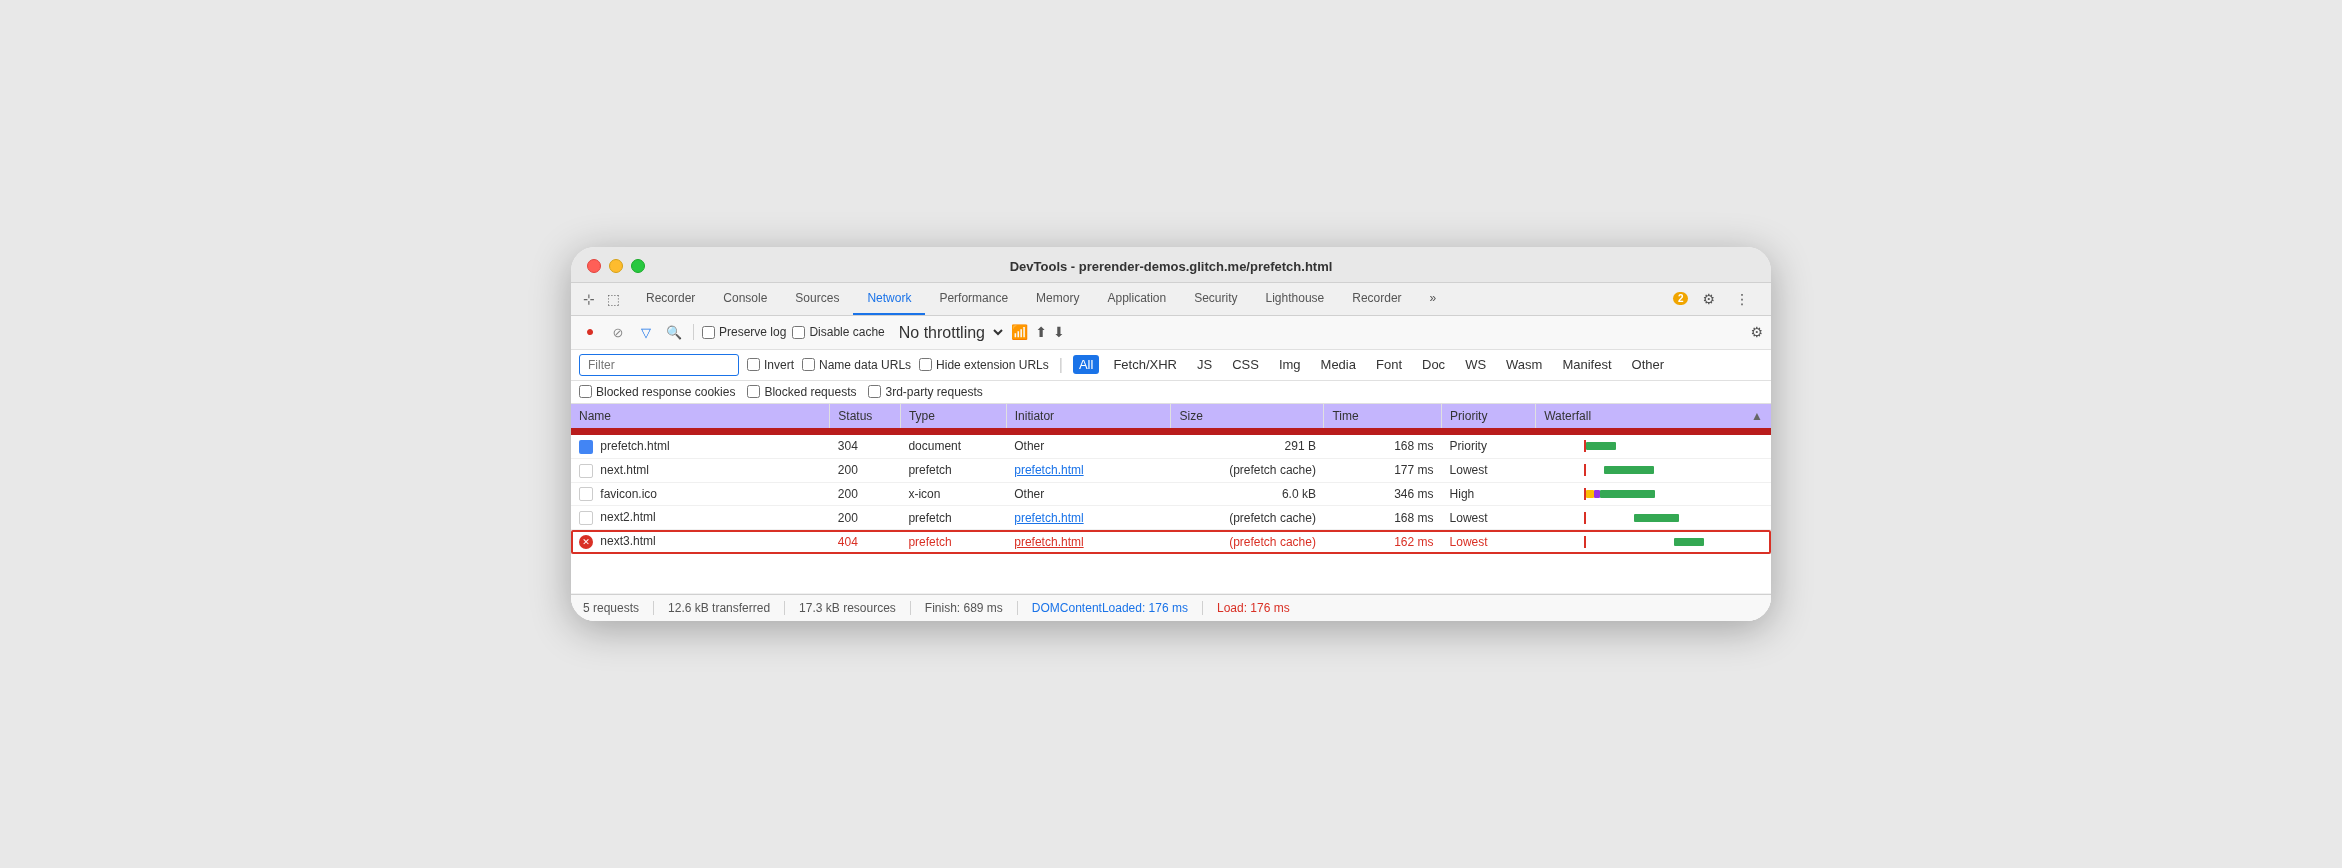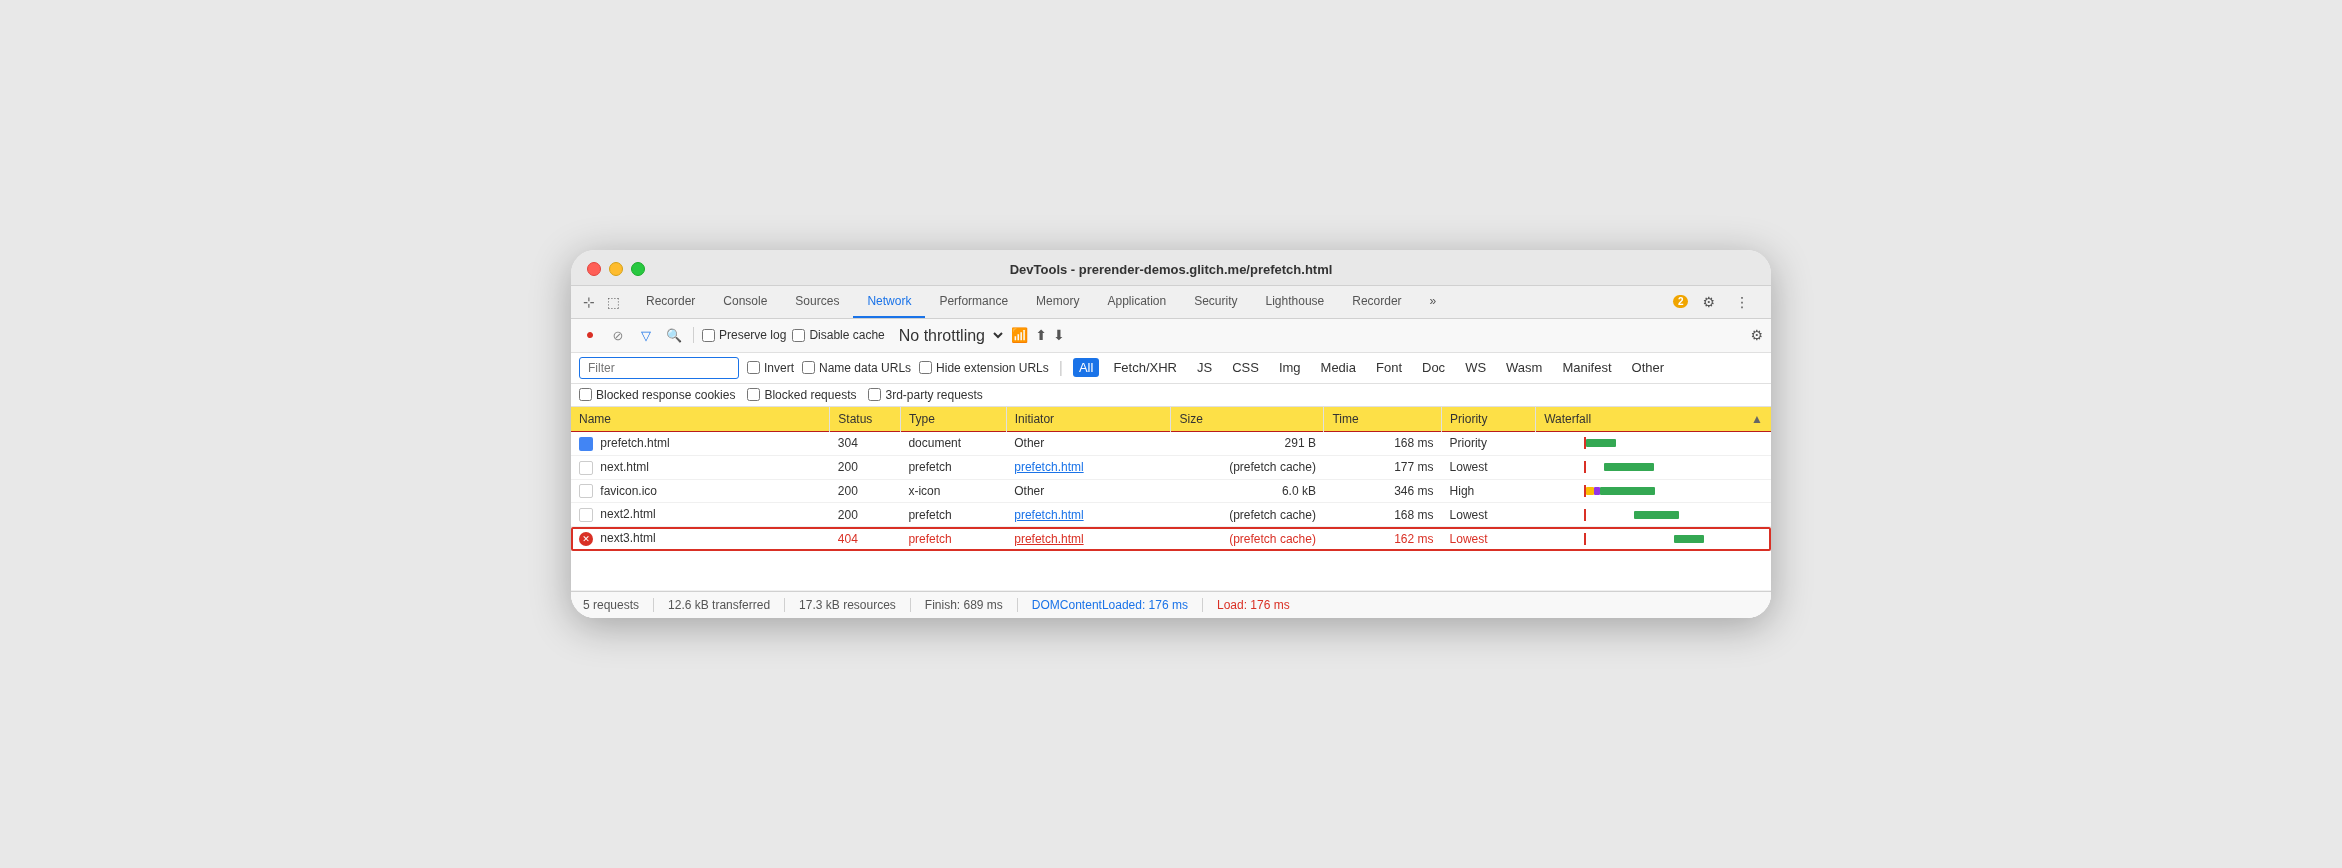--- a/index.html
+++ b/index.html
@@ -219,22 +219,22 @@
       color: #333;
       cursor: pointer;
     }
     
     .network-table {
       width: 100%;
       border-collapse: collapse;
       font-size: 12px;
     }
     .network-table thead tr {
-      background: #fde047;
-      border-bottom: 1px solid #b91c1c;
+      background: #c4b5fd;
+      border-bottom: 7px solid #b91c1c;
     }
     .network-table thead th {
       padding: 5px 8px;
       text-align: left;
       font-weight: 500;
       color: #333;
       white-space: nowrap;
       border-right: 1px solid #e0e0e0;
     }
     .network-table thead th:last-child { border-right: none; }

